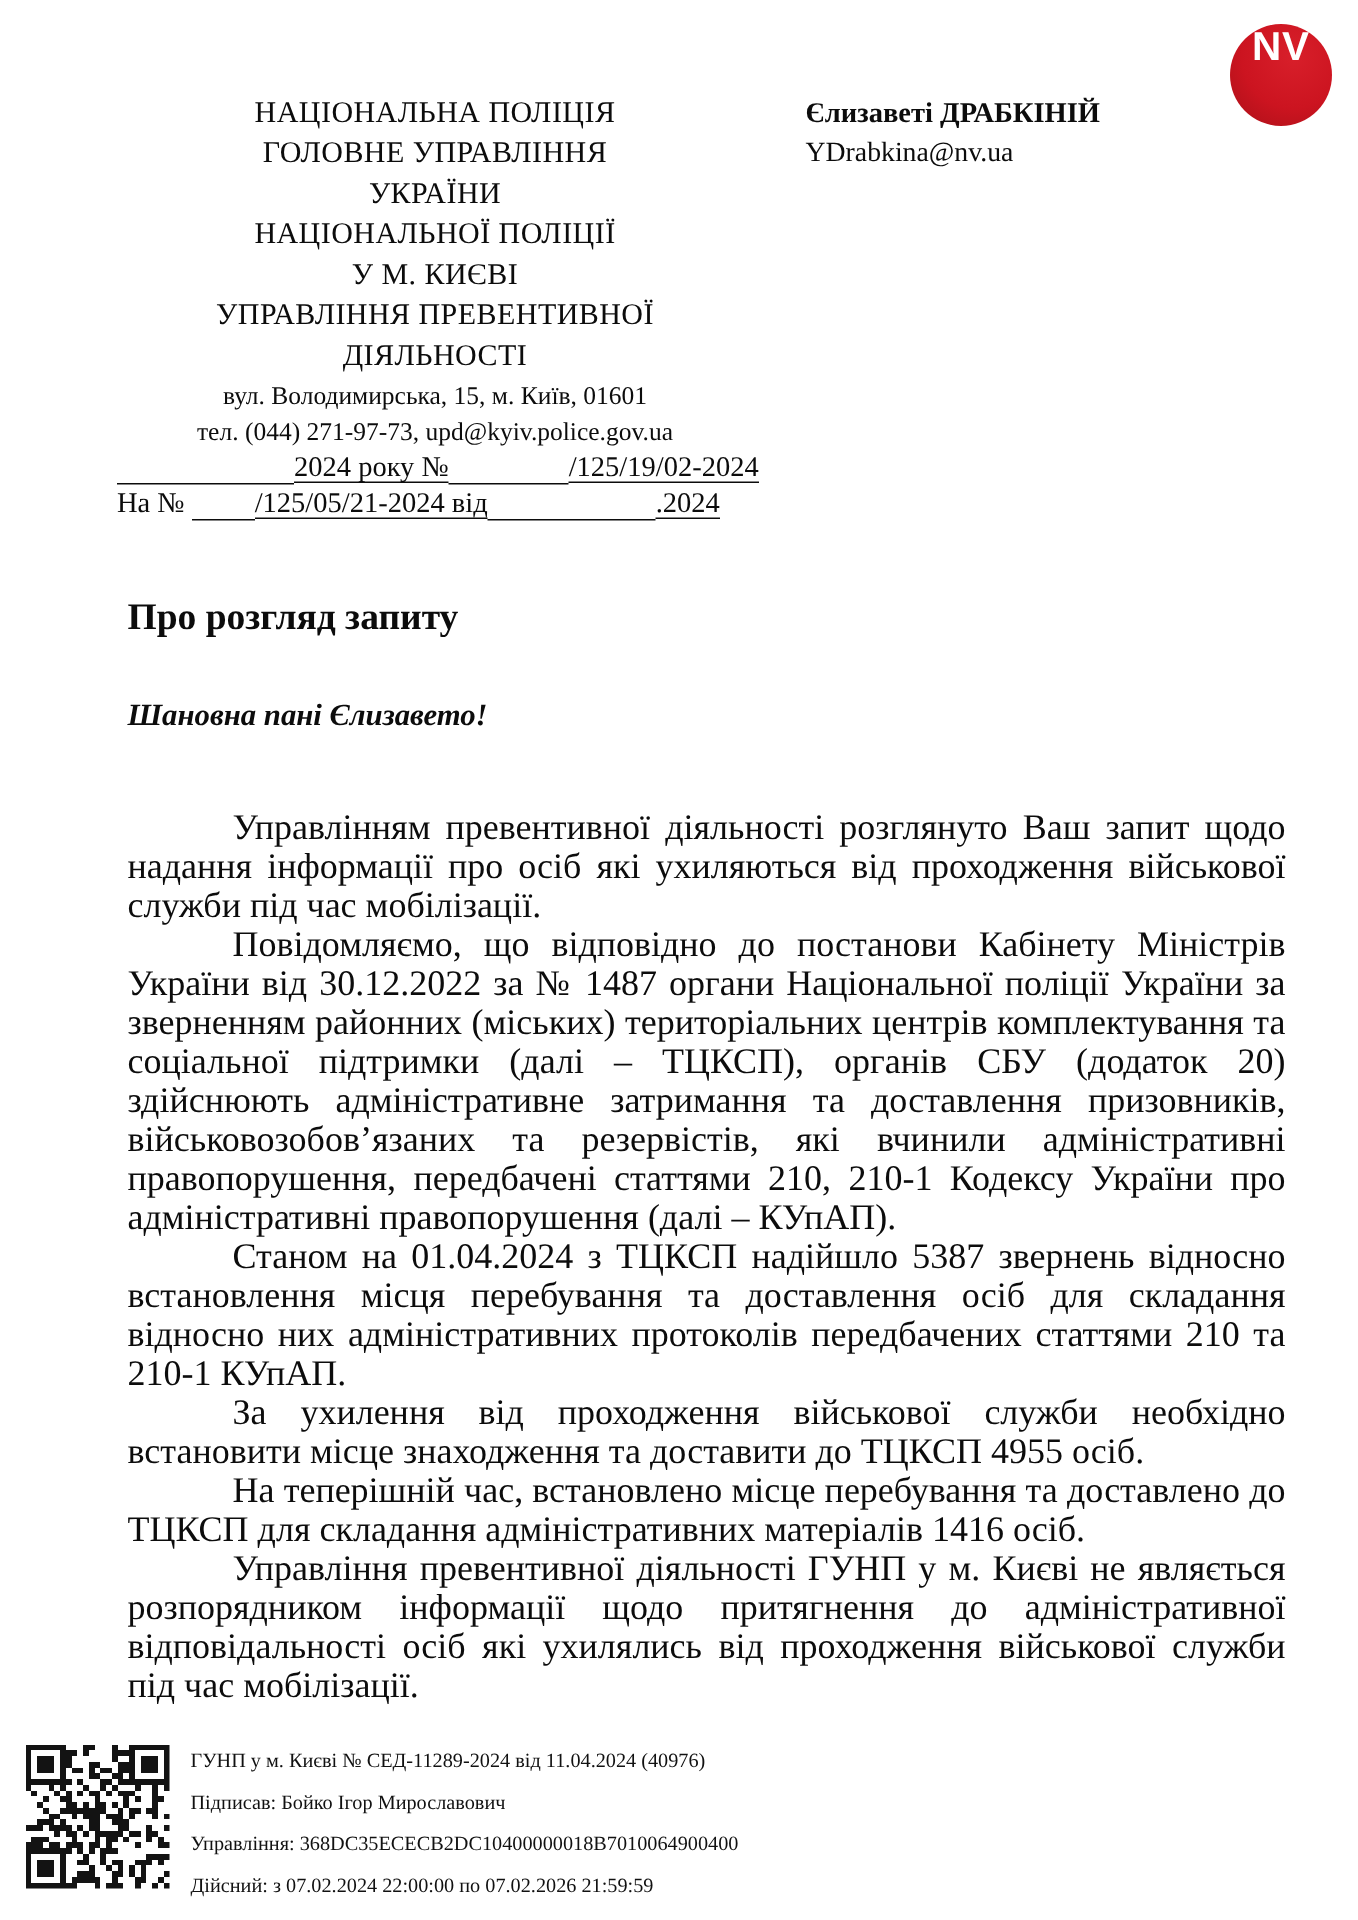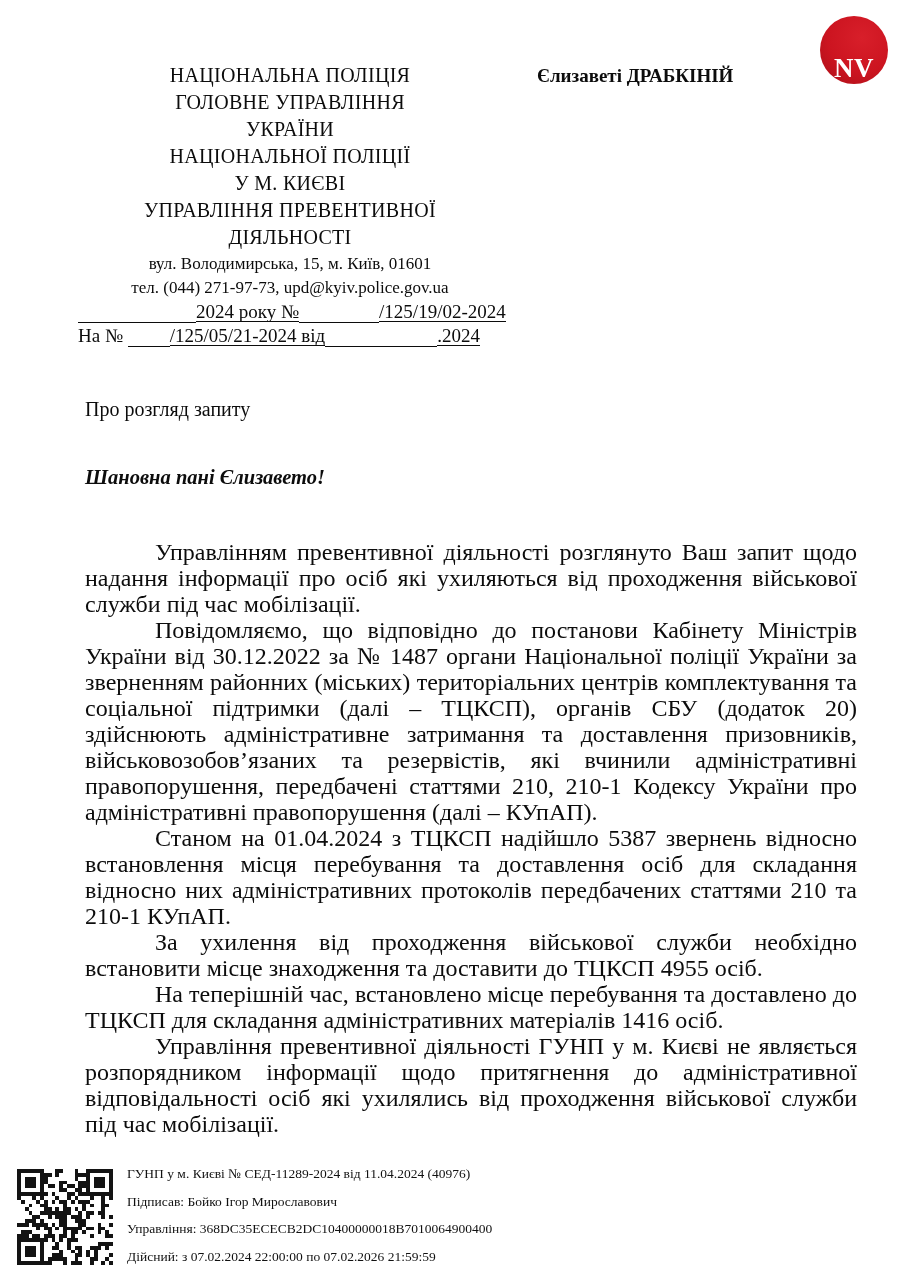--- a/index.html
+++ b/index.html
@@ -14,34 +14,34 @@
   .ref-line{font-size:19px;line-height:23px;text-align:left;white-space:nowrap;margin-top:1px;}
   .ul{border-bottom:1.4px solid #0c0c0c;display:inline-block;line-height:19px;}
   .blank{display:inline-block;border-bottom:1.4px solid #0c0c0c;height:18px;vertical-align:bottom;}
   
   .recipient{position:absolute;left:537px;top:62px;line-height:27px;}
   .recipient-name{font-weight:bold;font-size:19px;}
   .recipient-email{font-size:18.5px;}
   .nv-logo{
     position:absolute;left:820px;top:16px;width:68px;height:68px;border-radius:50%;
     background:radial-gradient(circle at 62% 32%,#d81f2a 0%,#cc1420 55%,#a81018 100%);
-    display:flex;align-items:flex-end;justify-content:center;
-    color:#ffffff;font-family:Liberation Serif, serif;
+    display:flex;align-items:flex-start;justify-content:center;
+    color:#ffffff;font-family:Liberation Sans, sans-serif;
     font-weight:bold;font-size:27px;letter-spacing:.5px;
   }
   
-  .subject{position:absolute;left:85px;top:398px;font-weight:normal;font-size:20px;}
+  .subject{position:absolute;left:85px;top:398px;font-weight:bold;font-size:25px;}
   .salutation{position:absolute;left:85px;top:466px;width:790px;
     font-weight:bold;font-style:italic;font-size:20.5px;}
   
   .body-text{position:absolute;left:85px;top:539px;width:772px;
     font-size:24px;line-height:26px;text-align:justify;}
   .body-text p{margin:0;text-indent:70px;}
   
-  .footer{position:absolute;left:17px;top:1158px;display:flex;align-items:center;}
+  .footer{position:absolute;left:17px;top:1158px;display:flex;align-items:flex-start;}
   .qr{width:96px;height:96px;display:block;margin-top:5px;}
   .footer-lines{margin-left:14px;font-size:13.5px;line-height:27.5px;padding-top:2px;
     font-family:"Liberation Serif","DejaVu Serif",serif;color:#111;}
 </style>
 </head>
 <body>
 
 <div class="org-block">
   <div class="org-line">НАЦІОНАЛЬНА ПОЛІЦІЯ</div>
   <div class="org-line">ГОЛОВНЕ УПРАВЛІННЯ</div>
@@ -57,20 +57,21 @@
     <span class="blank" style="width:118px"></span><span class="ul">2024 року №</span><span class="blank" style="width:80px"></span><span class="ul">/125/19/02-2024</span>
   </div>
   <div class="ref-line">
     <span>На №</span>
     <span class="blank" style="width:42px"></span><span class="ul">/125/05/21-2024 від</span><span class="blank" style="width:112px"></span><span class="ul">.2024</span>
   </div>
 </div>
 
 <div class="recipient">
   <div class="recipient-name">Єлизаветі ДРАБКІНІЙ</div>
+  <div class="recipient-email">YDrabkina@nv.ua</div>
 </div>
 
 <div class="nv-logo">
   <span>NV</span>
 </div>
 
 <div class="subject">Про розгляд запиту</div>
 <div class="salutation">Шановна пані Єлизавето!</div>
 
 <div class="body-text">

